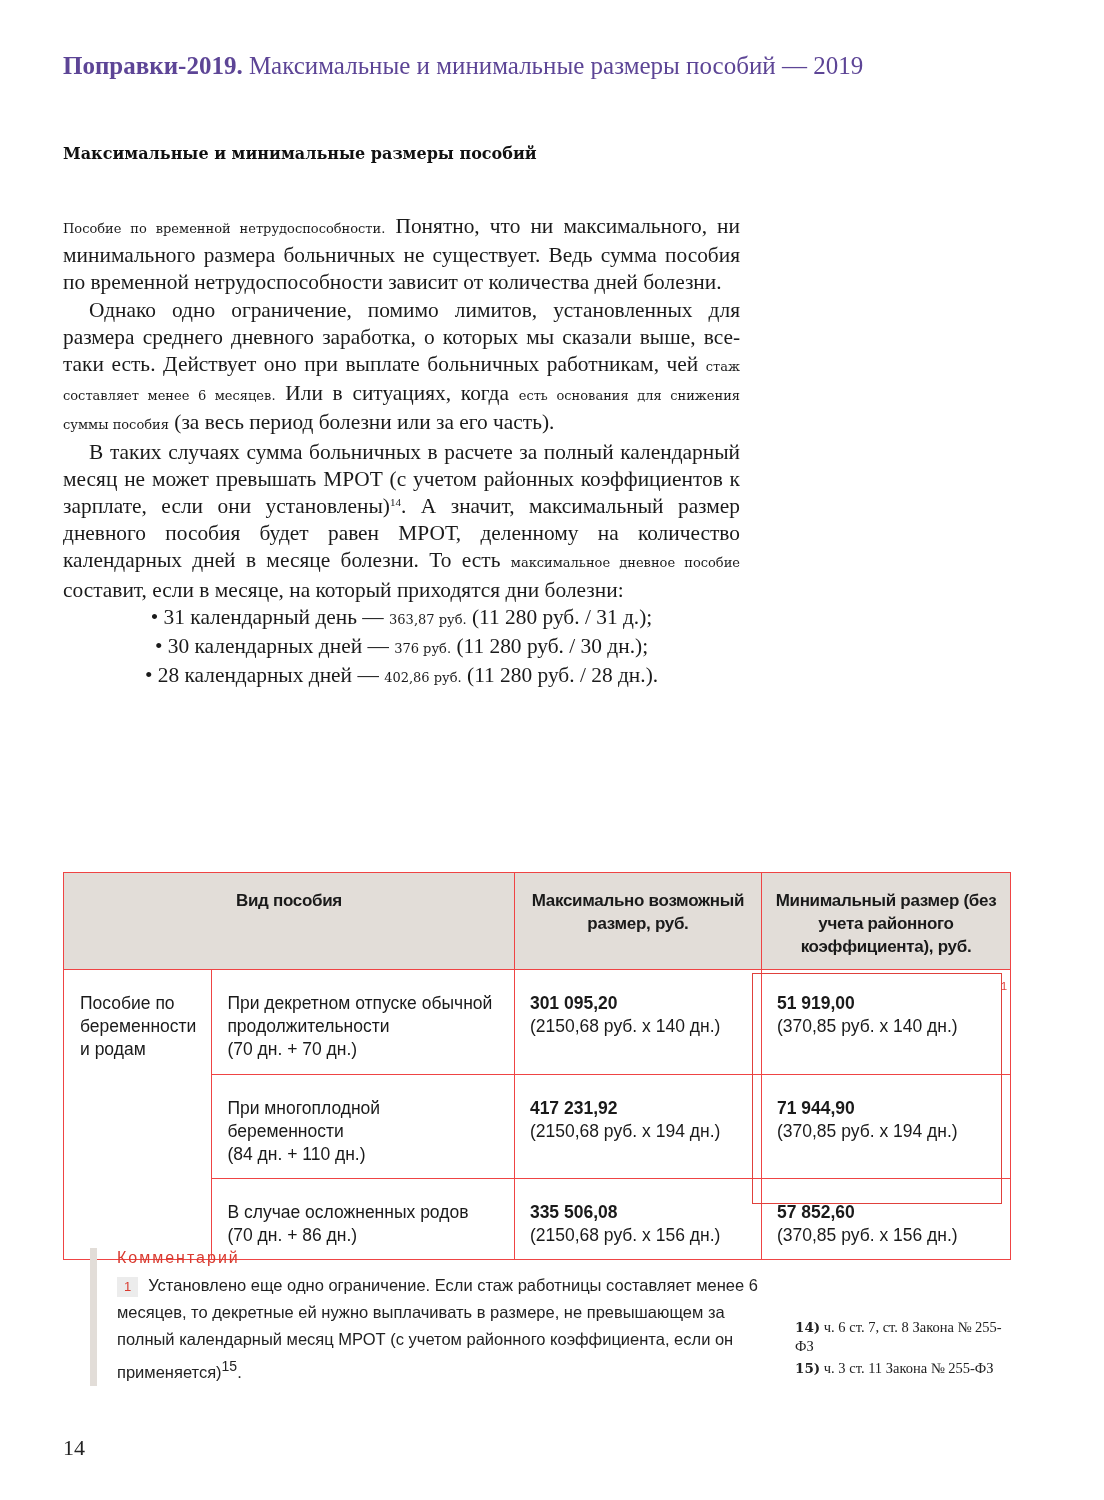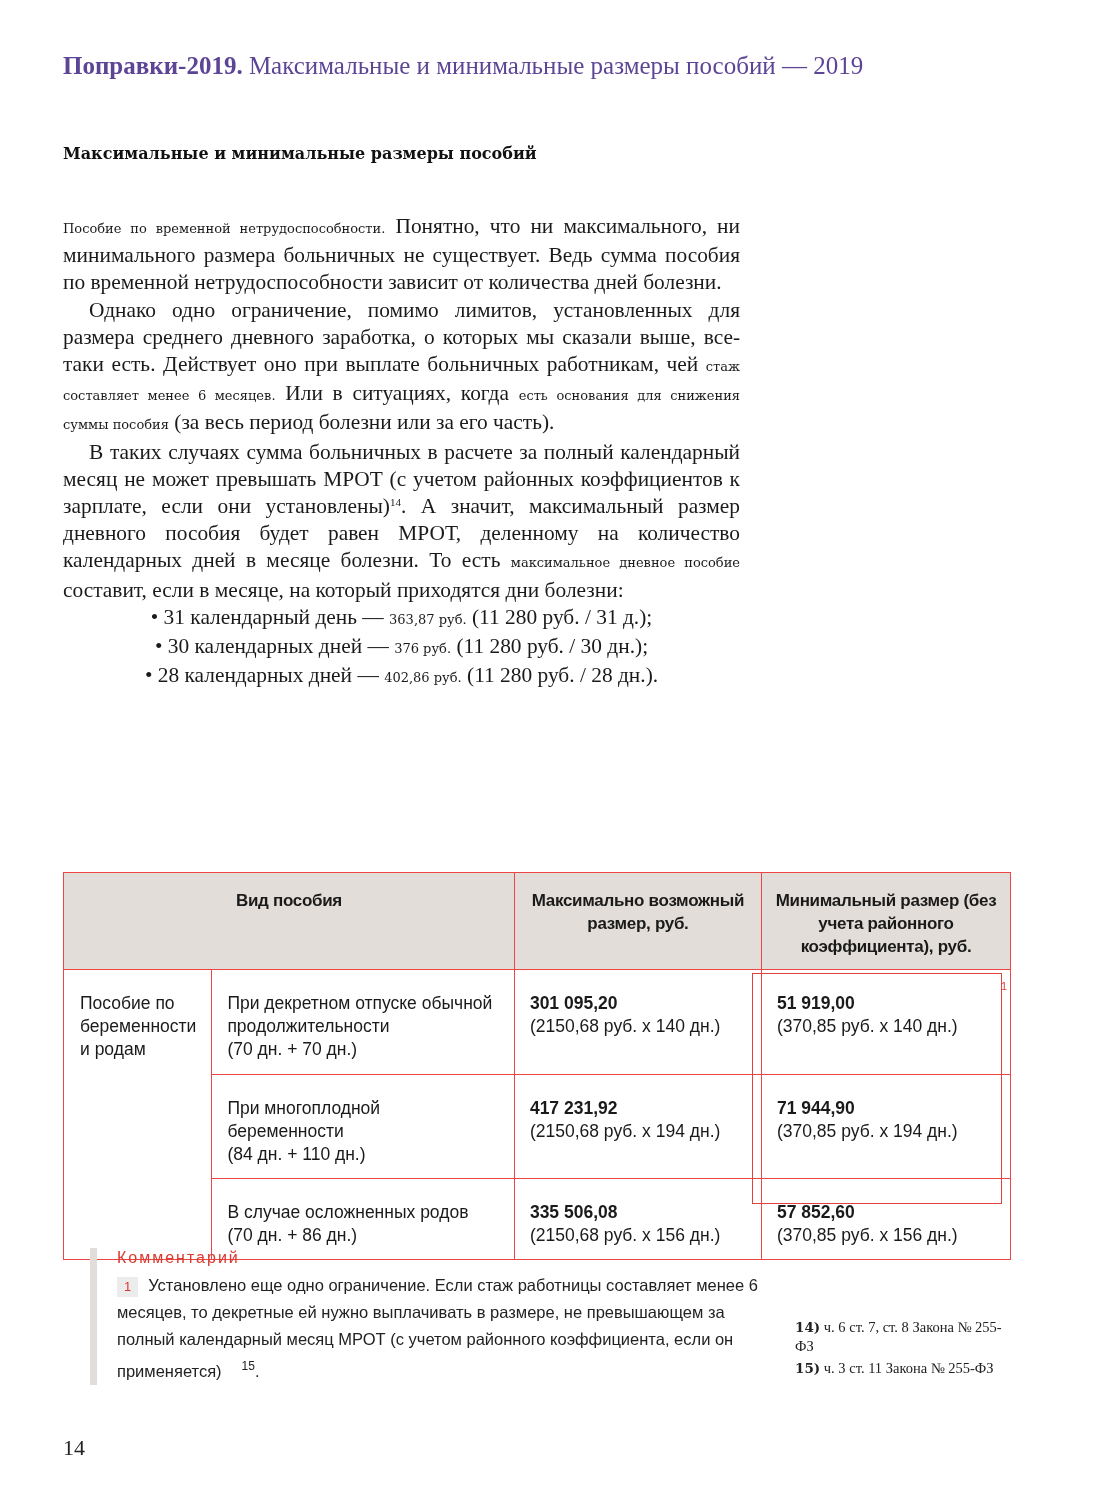--- a/index.html
+++ b/index.html
@@ -27,21 +27,21 @@
   .row-1 td { height: 70px; }
   .row-2 td { height: 46px; }
   .row-3 td { height: 46px; }
   .red-box { position: absolute; left: 752px; top: 973px; width: 250px; height: 231px; border: 1.5px solid #e0413c; box-sizing: border-box; pointer-events: none; }
   .red-marker { position: absolute; left: 1001px; top: 980px; font-family: "Liberation Sans", sans-serif; font-size: 11px; color: #e0413c; }
 
   .comment { position: absolute; left: 90px; top: 1248px; width: 650px; border-left: 7px solid #e2ddd8; padding-left: 20px; font-family: "Liberation Sans", sans-serif; }
   .comment-title { color: #d93a2f; font-weight: normal; font-size: 16px; letter-spacing: 2px; margin: 0 0 4px 0; line-height: 20px; }
   .comment-body { font-size: 16.5px; line-height: 27px; color: #222; margin: 0; }
   .comment-num { display: inline-block; background: #ececec; color: #d93a2f; font-size: 13px; padding: 0 7px; margin-right: 10px; line-height: 20px; }
-  .comment-body sup { font-size: 12px; margin-left: 20px; }
+  .comment-body sup { font-size: 14px; }
 
   .footnotes { position: absolute; left: 795px; top: 1318px; width: 220px; font-family: "Liberation Serif", serif; font-size: 14.5px; line-height: 19px; color: #222; }
   .footnotes p { margin: 0 0 3px 0; }
   .footnotes b { font-family: "DejaVu Serif", serif; font-size: 13.5px; }
 
   .page-number { position: absolute; left: 63px; top: 1435px; font-family: "Liberation Serif", serif; font-size: 22px; color: #222; }
 </style>
 </head>
 <body>
 

